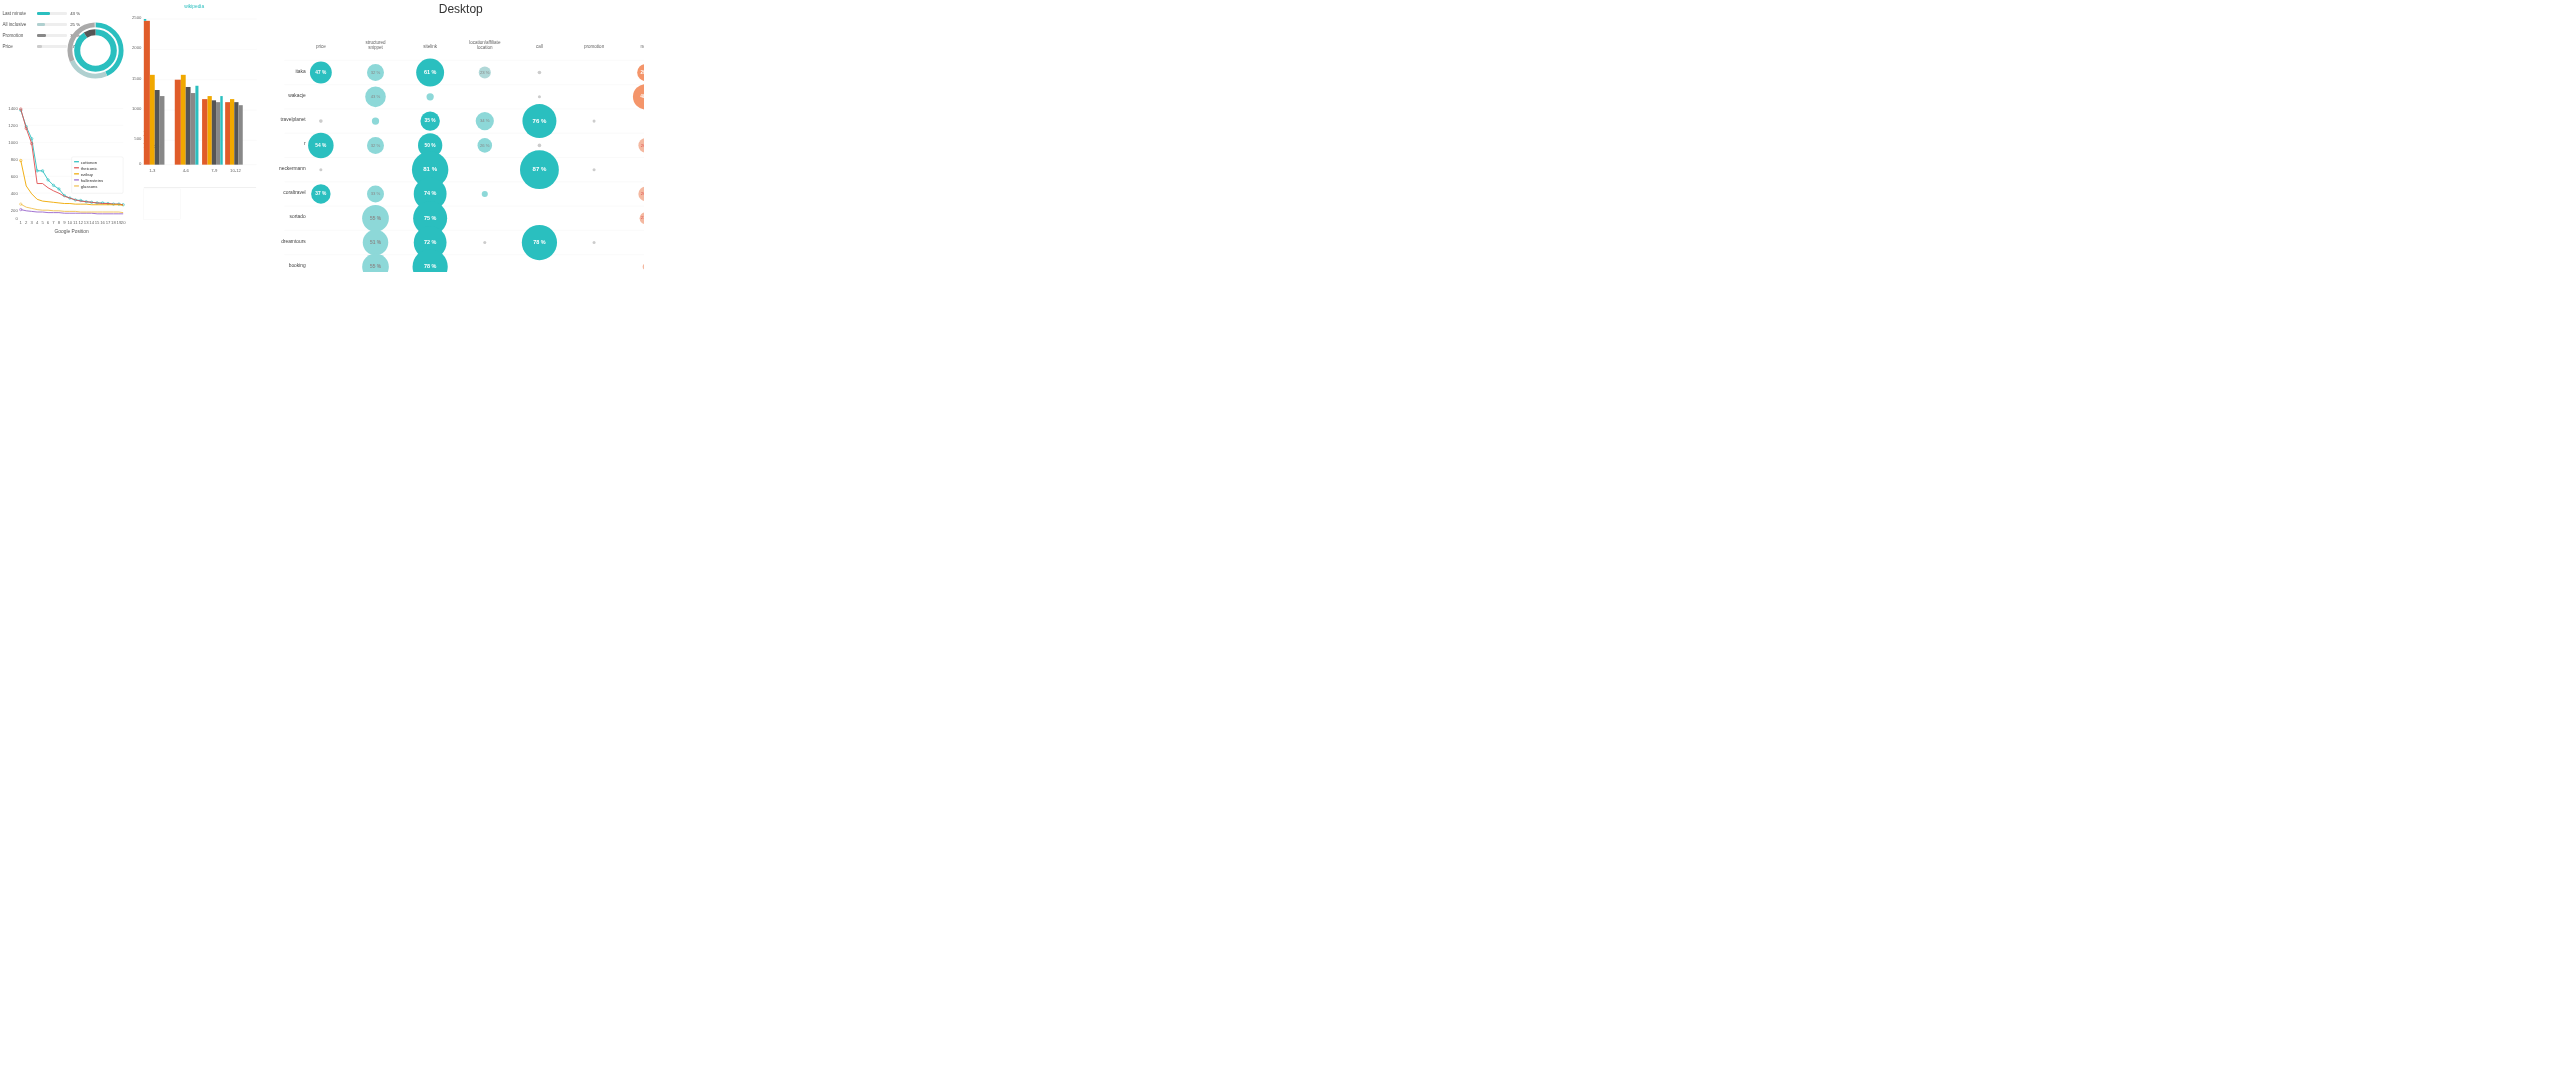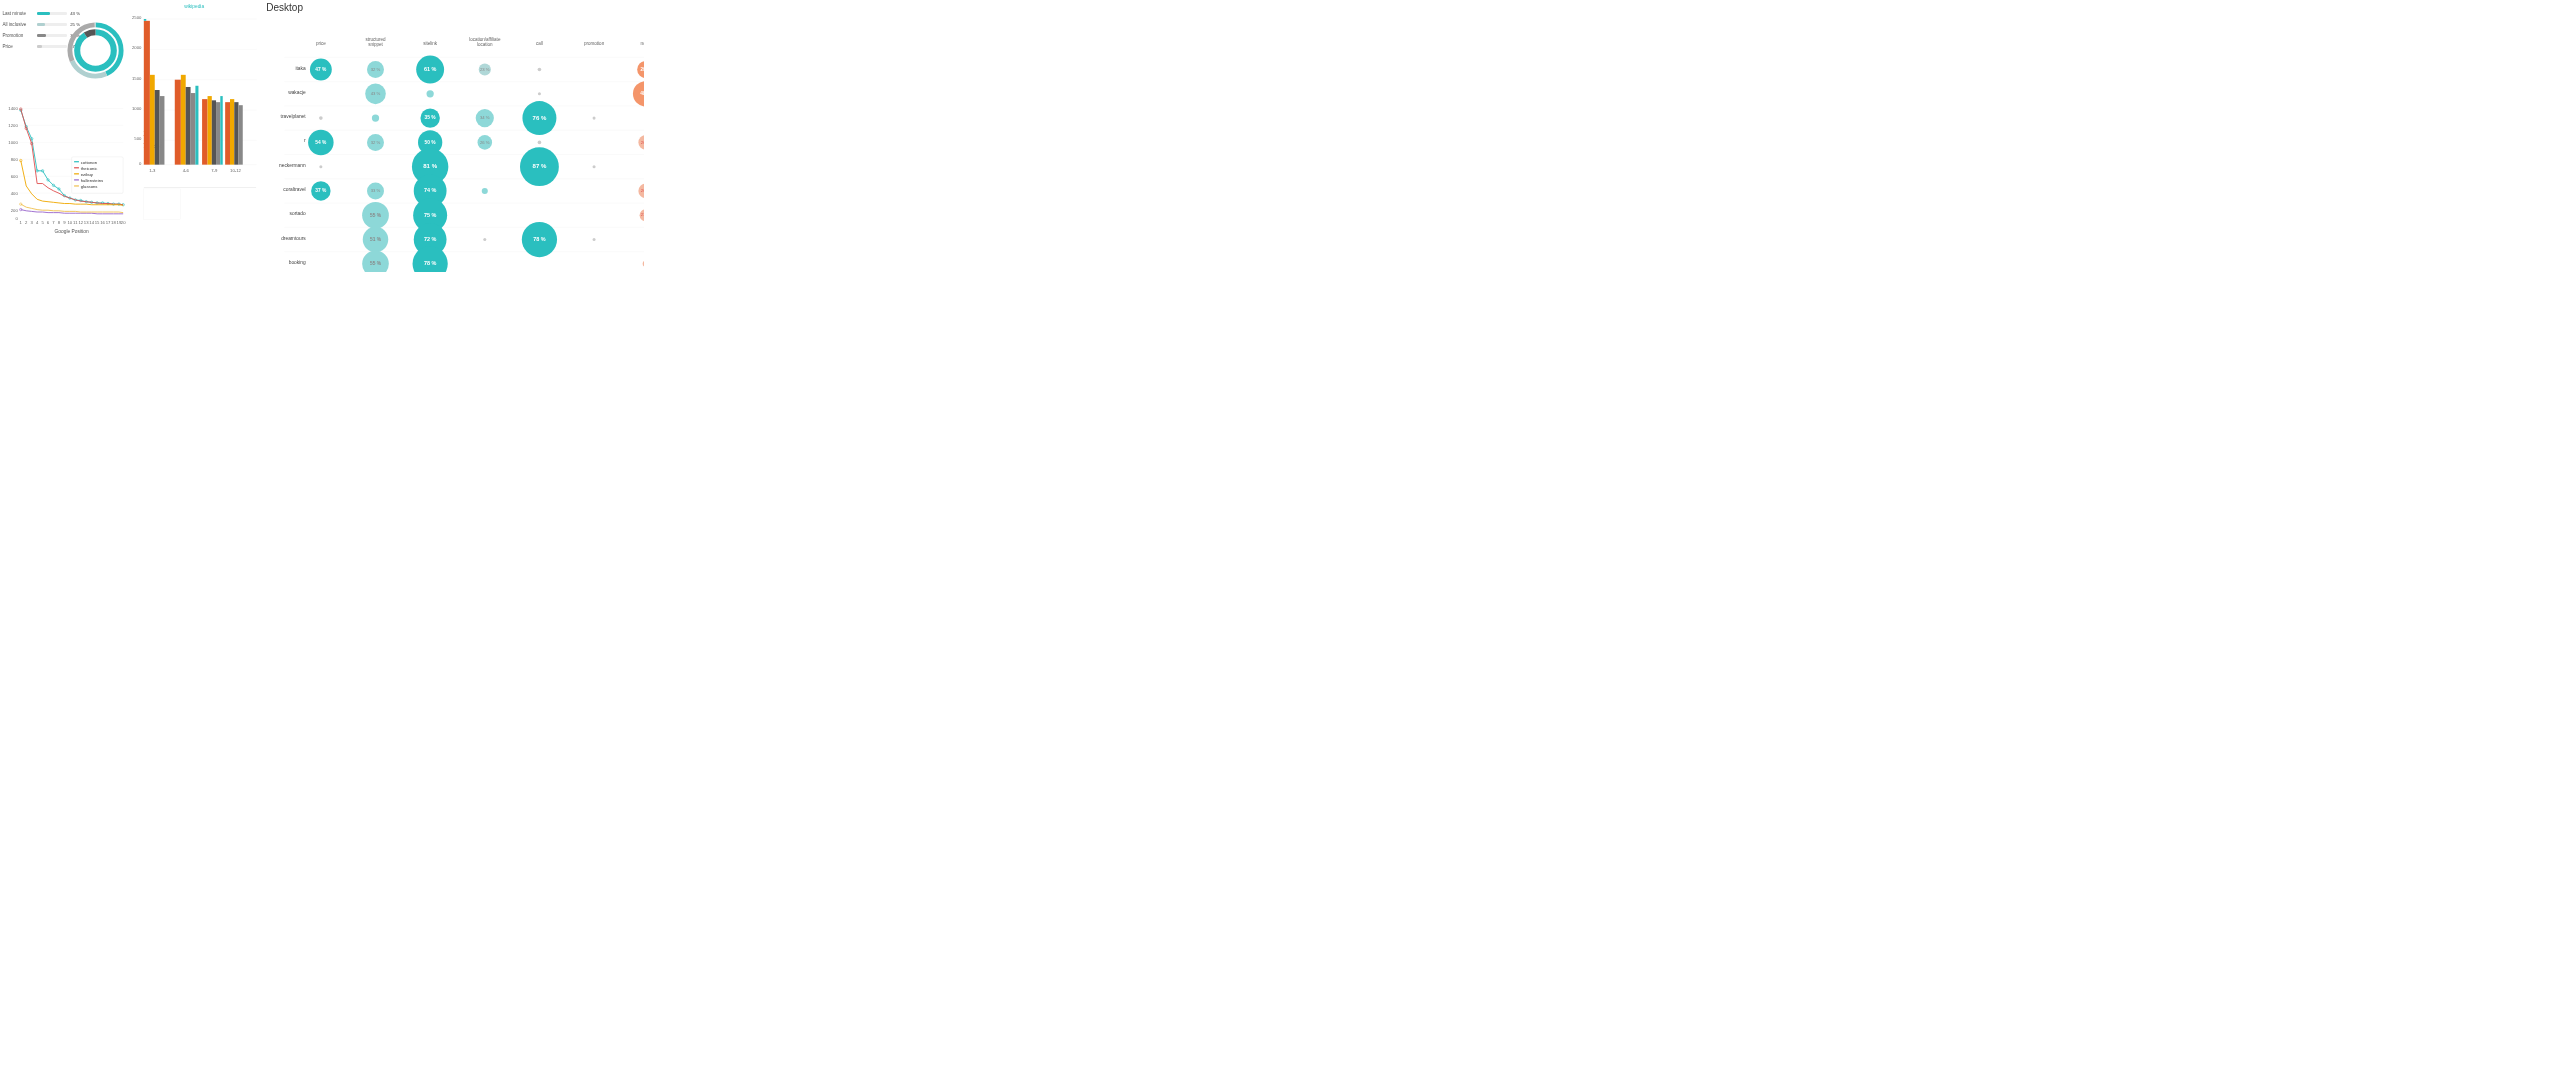--- a/index.html
+++ b/index.html
@@ -87,21 +87,22 @@
       position: relative;
     }
 
     
     .right-panel {
       flex: 1;
       padding: 2.4px 4.9px;
       position: relative;
     }
     .right-panel-title {
-      font-size: 10px;
+      text-align: center;
+      font-size: 12px;
       color: #333;
       margin-bottom: 11px;
     }
 
     
     svg { overflow: visible; }
 
     
     .bubble-teal { fill: #2abfbf; }
     .bubble-orange { fill: #f4956a; }

